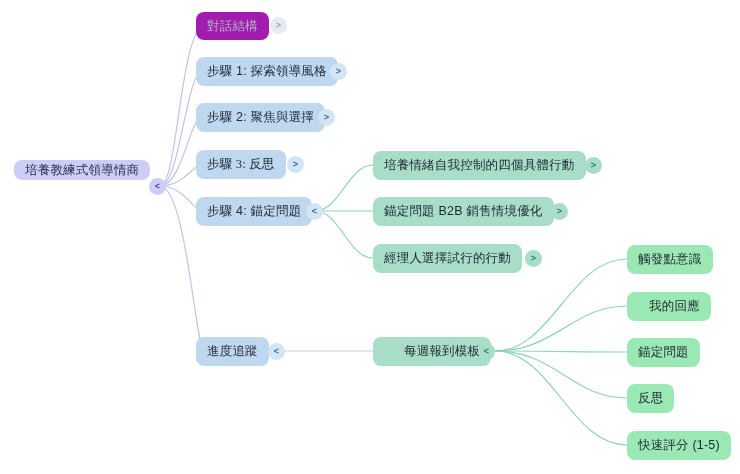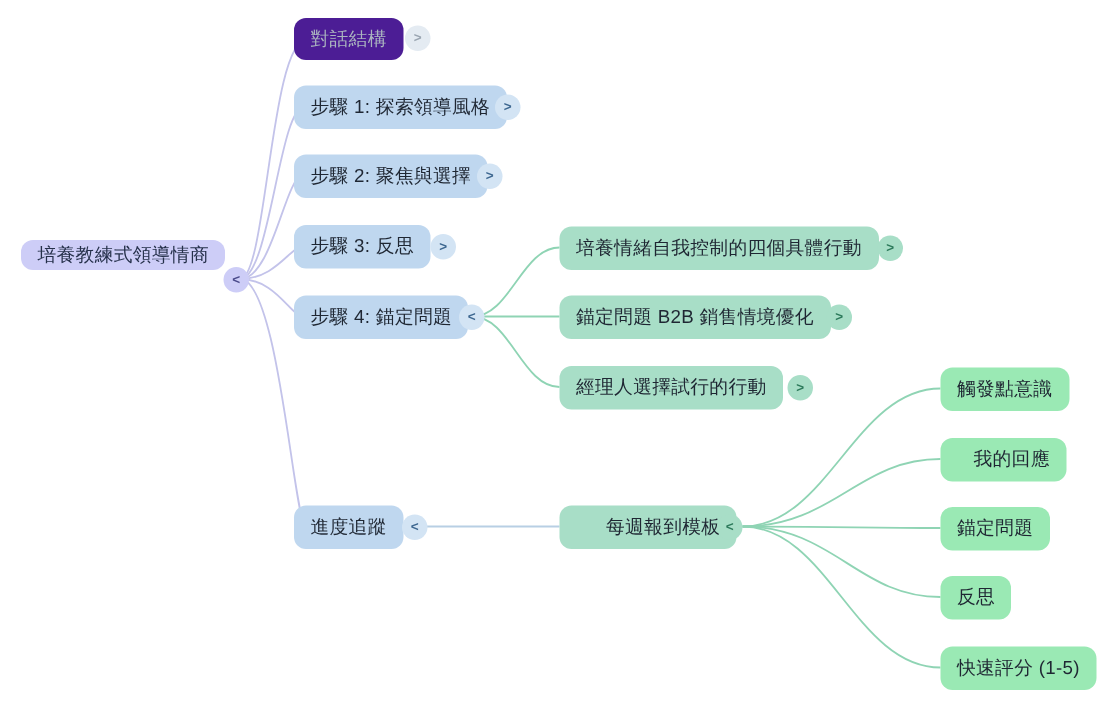--- a/index.html
+++ b/index.html
@@ -42,21 +42,21 @@
   }
   .node.root {
     background: #cdcdf7;
     color: #25304a;
   }
   .node.blue {
     background: #bfd7ef;
     color: #1f2733;
   }
   .node.muted {
-    background: #4c1d95;
+    background: #a21caf;
     color: #aab4bf;
   }
   .node.teal {
     background: #a8dec7;
     color: #1f2733;
   }
   .node.green {
     background: #9ae9b4;
     color: #1f2733;
   }
@@ -147,21 +147,21 @@
     <span>&gt;</span>
   </div>
 
   <div class="node blue" style="left:196px; top:103px; height:29px;">
     <span>步驟 2: 聚焦與選擇</span>
   </div>
   <div class="toggle blue-t" style="left:318px; top:109px;">
     <span>&gt;</span>
   </div>
 
-  <div class="node blue" style="left:196px; top:150px; height:29px;">
+  <div class="node blue" style="left:196px; top:150px; height:29px;font-family:Liberation Serif, serif;">
     <span>步驟 3: 反思</span>
   </div>
   <div class="toggle blue-t" style="left:287px; top:156px;">
     <span>&gt;</span>
   </div>
 
   <div class="node blue" style="left:196px; top:197px; height:29px;">
     <span>步驟 4: 錨定問題</span>
   </div>
   <div class="toggle blue-t" style="left:306px; top:203px;">

